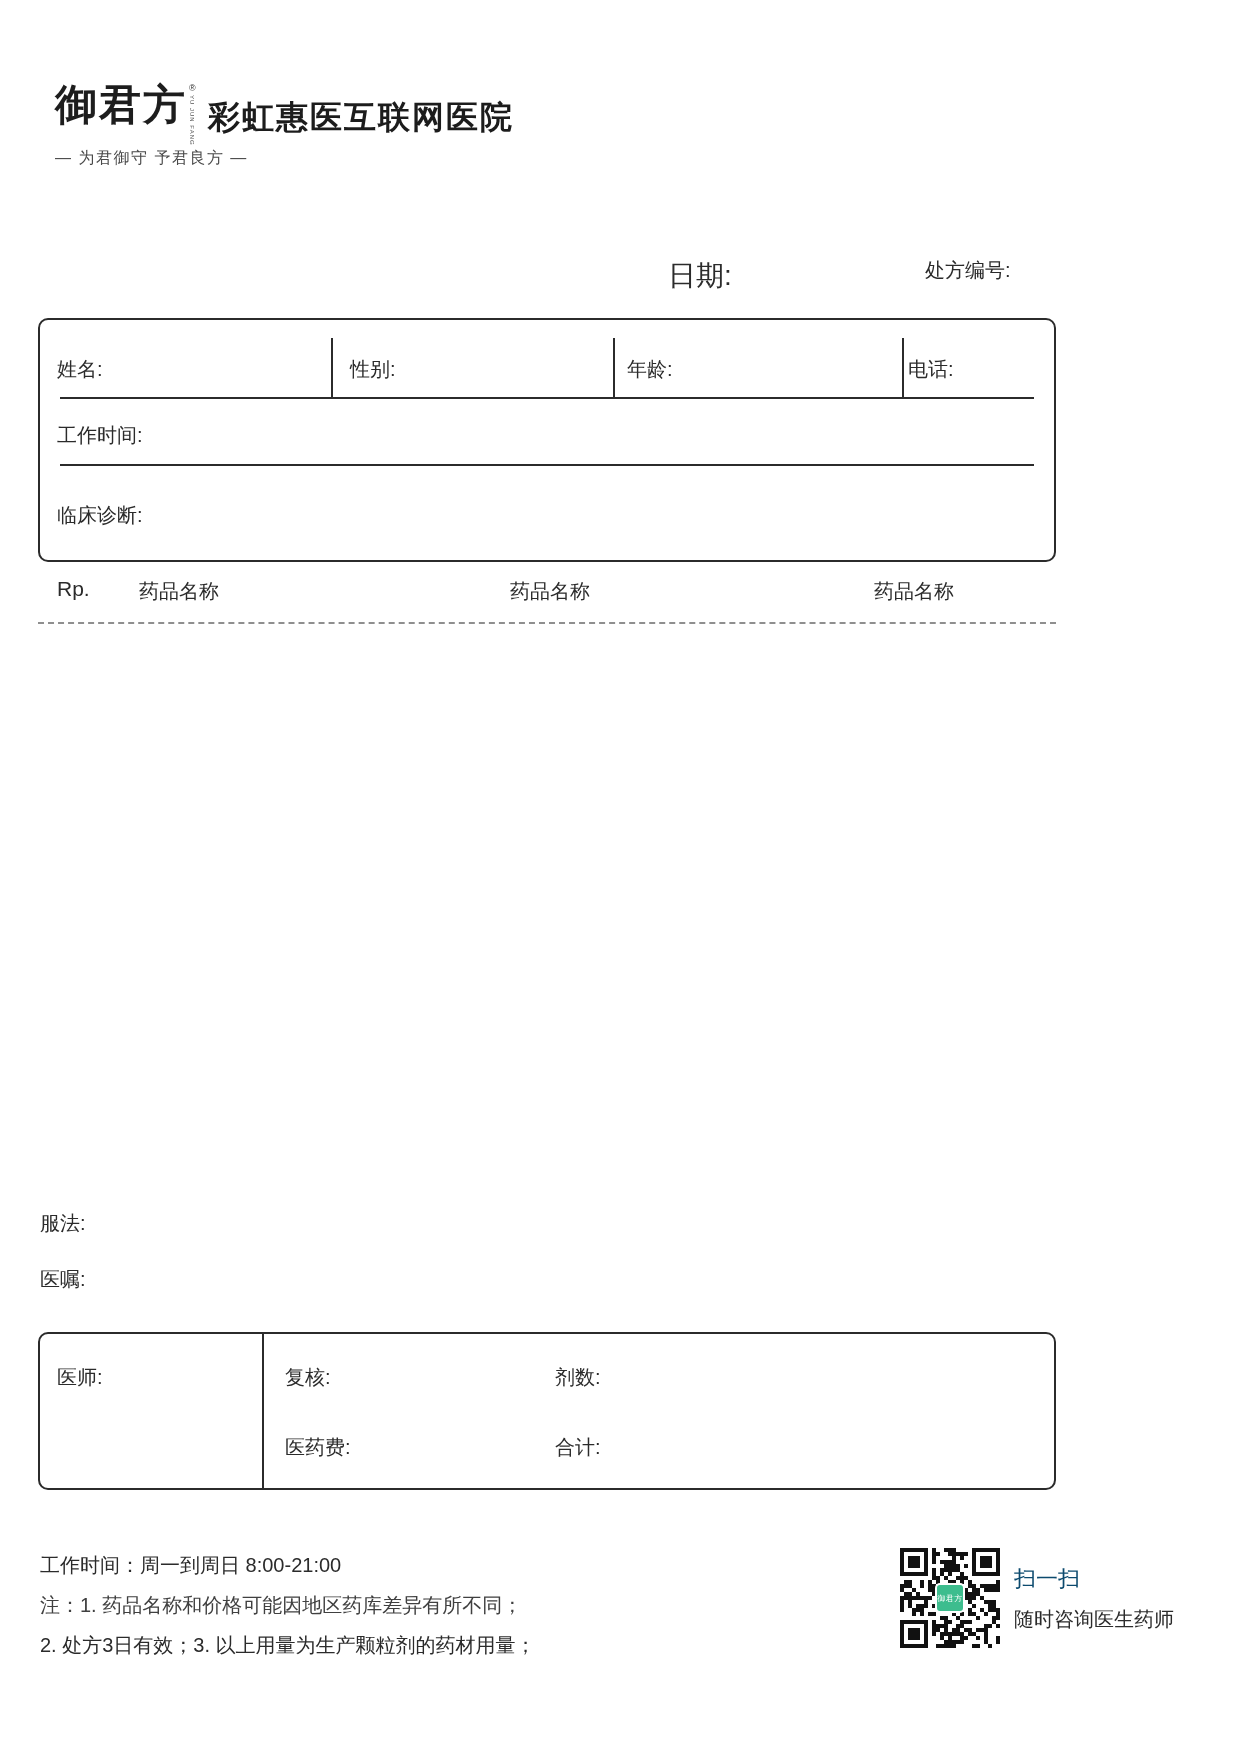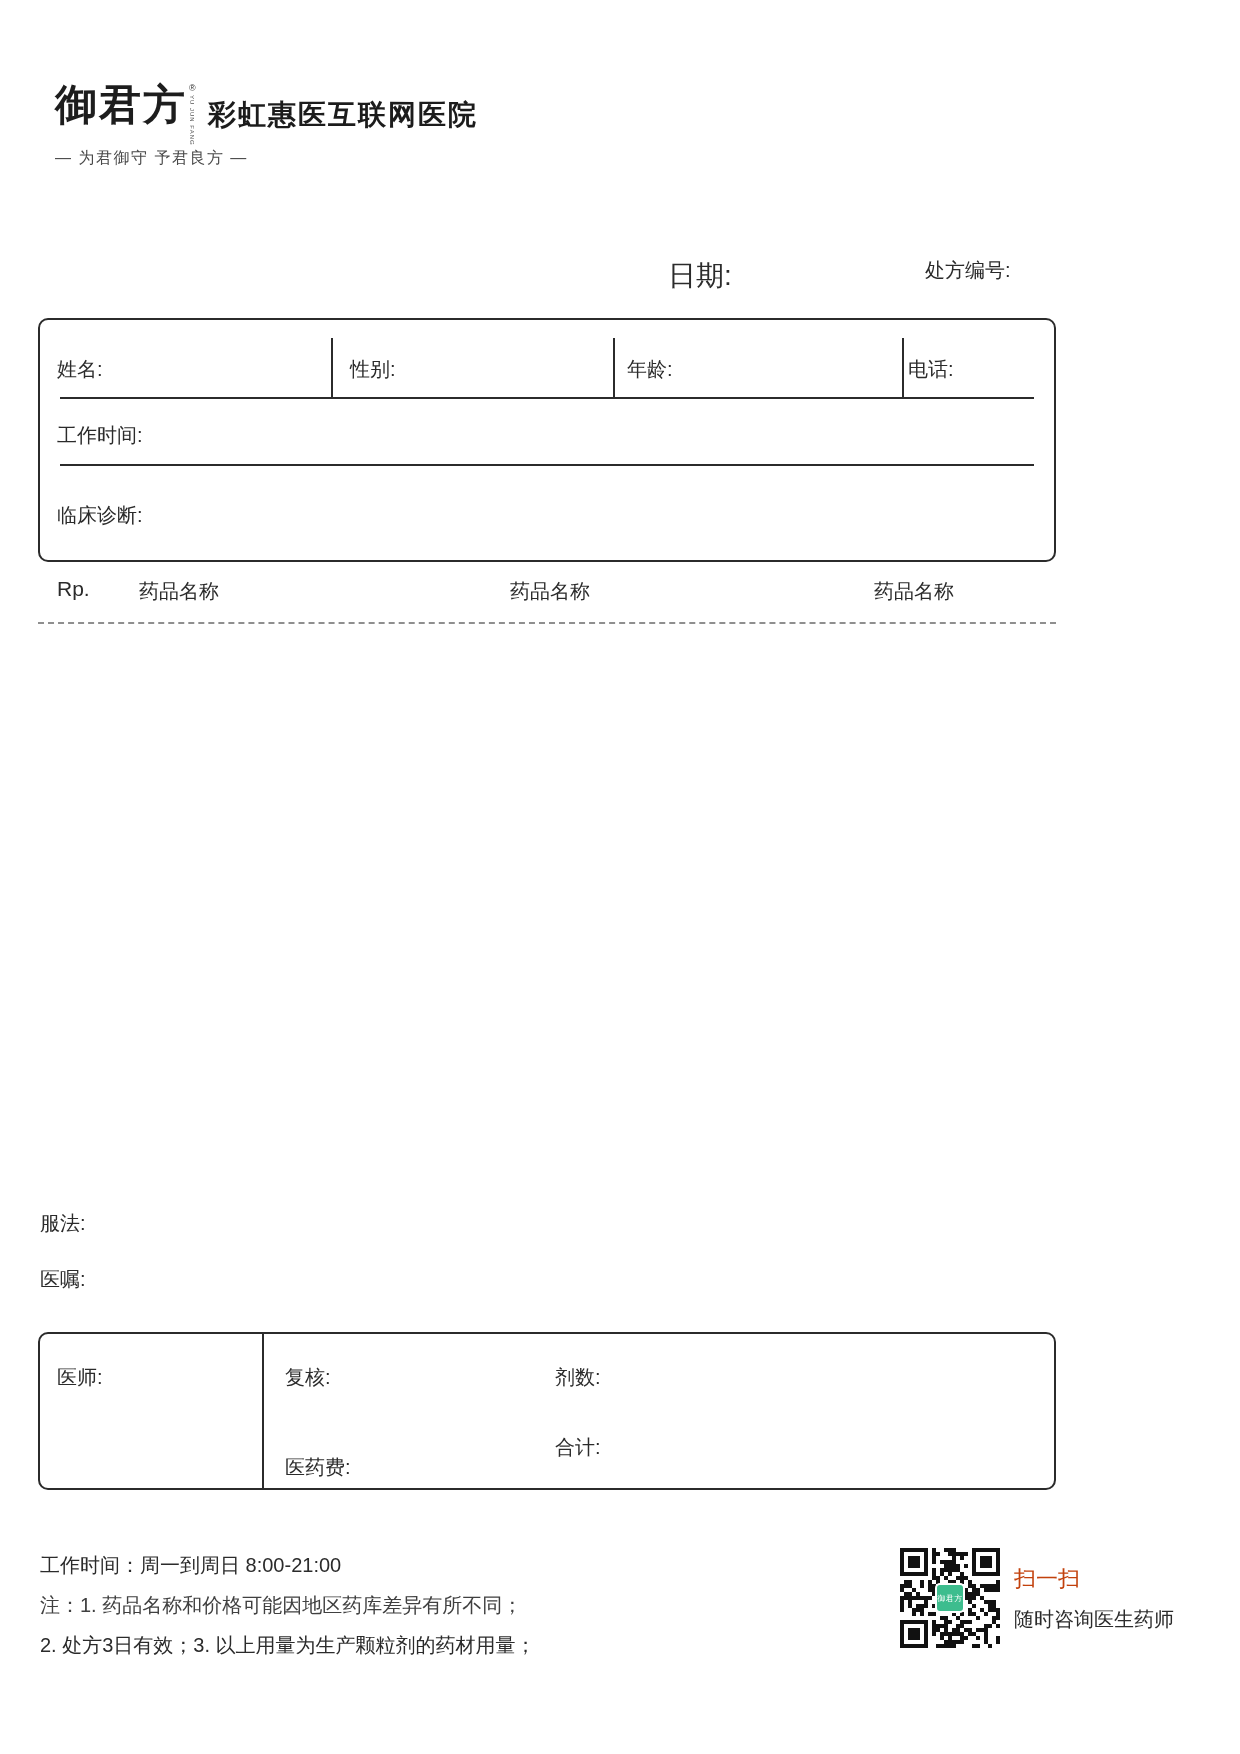--- a/index.html
+++ b/index.html
@@ -23,21 +23,21 @@
   .logo-vert {
     writing-mode:vertical-rl; font-size:6px; letter-spacing:1px;
     color:#555; margin-top:2px; text-transform:uppercase;
   }
   .logo-tagline {
     left:55px; top:148px; width:130px;
     font-size:16px; color:#4a4a4a; letter-spacing:1.5px; white-space:nowrap;
   }
   .hospital {
     left:208px; top:96px; margin:0;
-    font-size:28px; font-weight:800; letter-spacing:2px; color:#1c1c1c;
+    font-size:32px; font-weight:800; letter-spacing:2px; color:#1c1c1c;
   }
 
   
   .notice { left:38px; top:257px; font-size:19px; color:#333; }
   .date-label { left:668px; top:257px; font-size:28px; color:#2b2b2b; }
   .rxno-label { left:925px; top:257px; font-size:20px; color:#2b2b2b; }
 
   
   .patient-box {
     left:38px; top:318px; width:1018px; height:244px;
@@ -71,37 +71,37 @@
   
   .signoff-box {
     left:38px; top:1332px; width:1018px; height:158px;
     border:2.5px solid #2b2b2b; border-radius:10px; box-sizing:border-box;
   }
   .signoff-box .label { position:absolute; font-size:20px; color:#2b2b2b; white-space:nowrap; }
   .s-divider { position:absolute; left:222px; top:0; bottom:0; width:2px; background:#2b2b2b; }
   .s-doctor { left:17px;  top:30px; }
   .s-review { left:245px; top:30px; }
   .s-dose   { left:515px; top:30px; }
-  .s-fee    { left:245px; top:100px;margin-top:20px; }
+  .s-fee    { left:245px; top:100px; }
   .s-total  { left:515px; top:100px; }
 
   
   .f-hours { left:40px; top:1552px; font-size:20px; color:#2b2b2b; }
   .f-note1 { left:40px; top:1592px; font-size:20px; color:#404040; }
   .f-note2 { left:40px; top:1632px; font-size:20px; color:#2b2b2b; }
 
   .qr-wrap { left:900px; top:1548px; width:100px; height:100px; }
   .qr-wrap svg { display:block; width:100px; height:100px; }
   .qr-center {
     position:absolute; left:35px; top:35px; width:30px; height:30px;
     border-radius:5px; border:2px solid #fff; box-sizing:border-box;
     display:flex; align-items:center; justify-content:center;
     color:#fff; font-size:8px; letter-spacing:0.5px;
   }
-  .qr-cap1 { left:1014px; top:1564px; font-size:22px; color:#c2410c; }
+  .qr-cap1 { left:1014px; top:1564px; font-size:22px; color:#0c4a6e; }
   .qr-cap2 { left:1014px; top:1606px; font-size:20px; color:#2b2b2b; }
 </style>
 </head>
 <body>
 
 <div class="page">
 
   <div class="abs logo-main">
     <span class="logo-text">御君方</span>
     <span class="logo-side">

